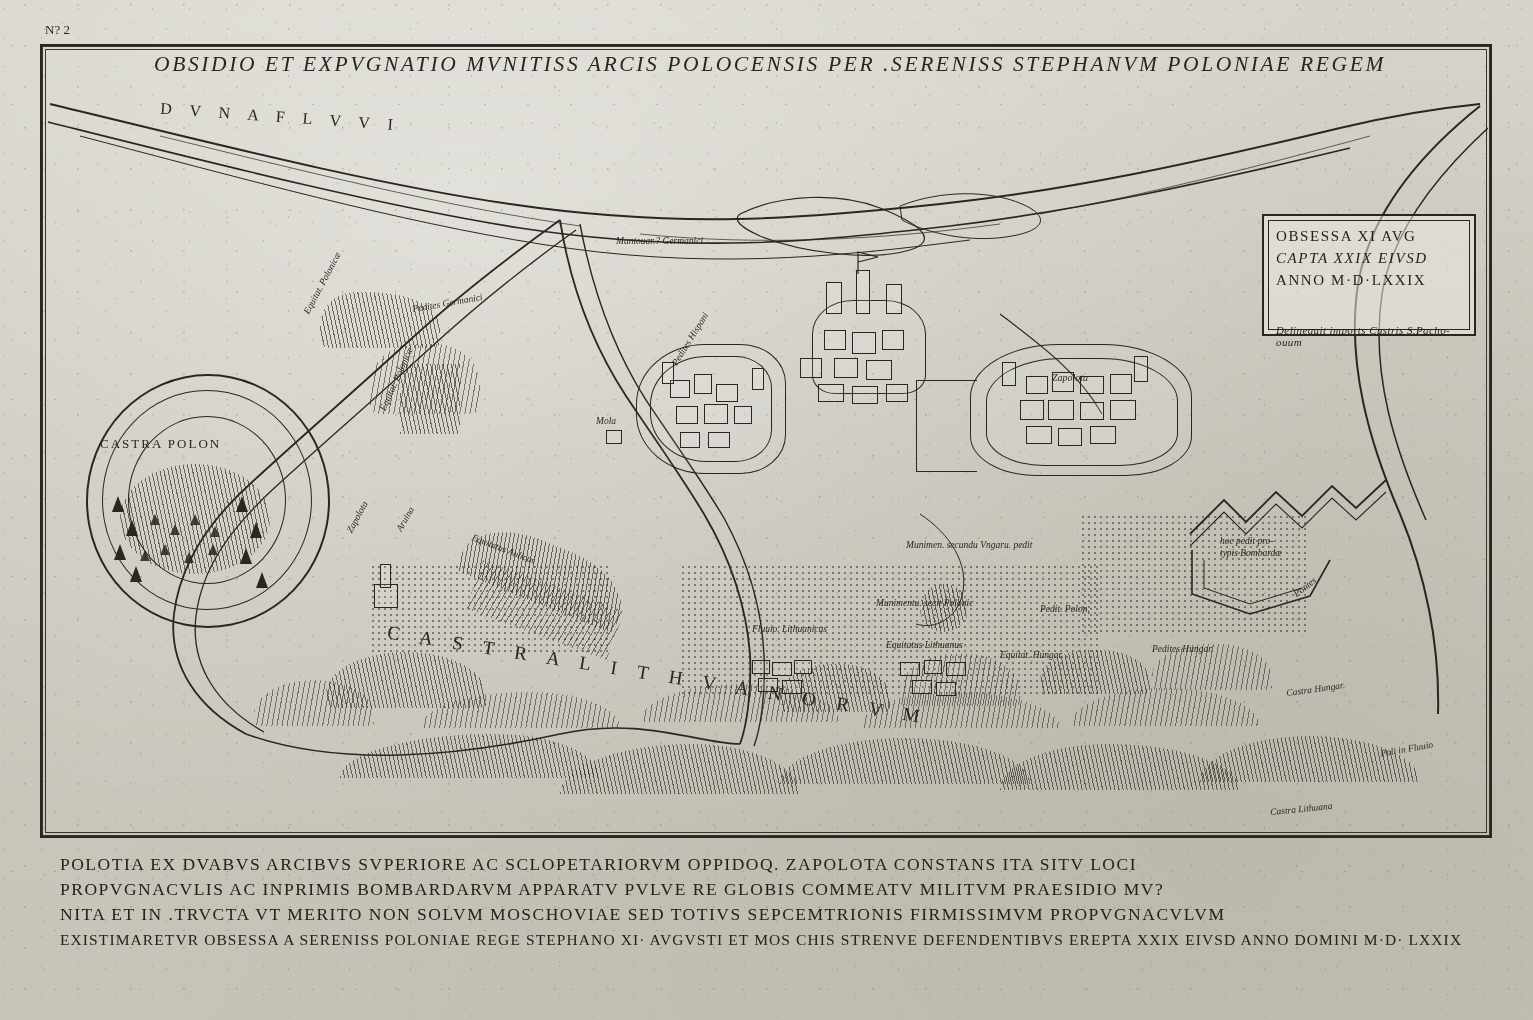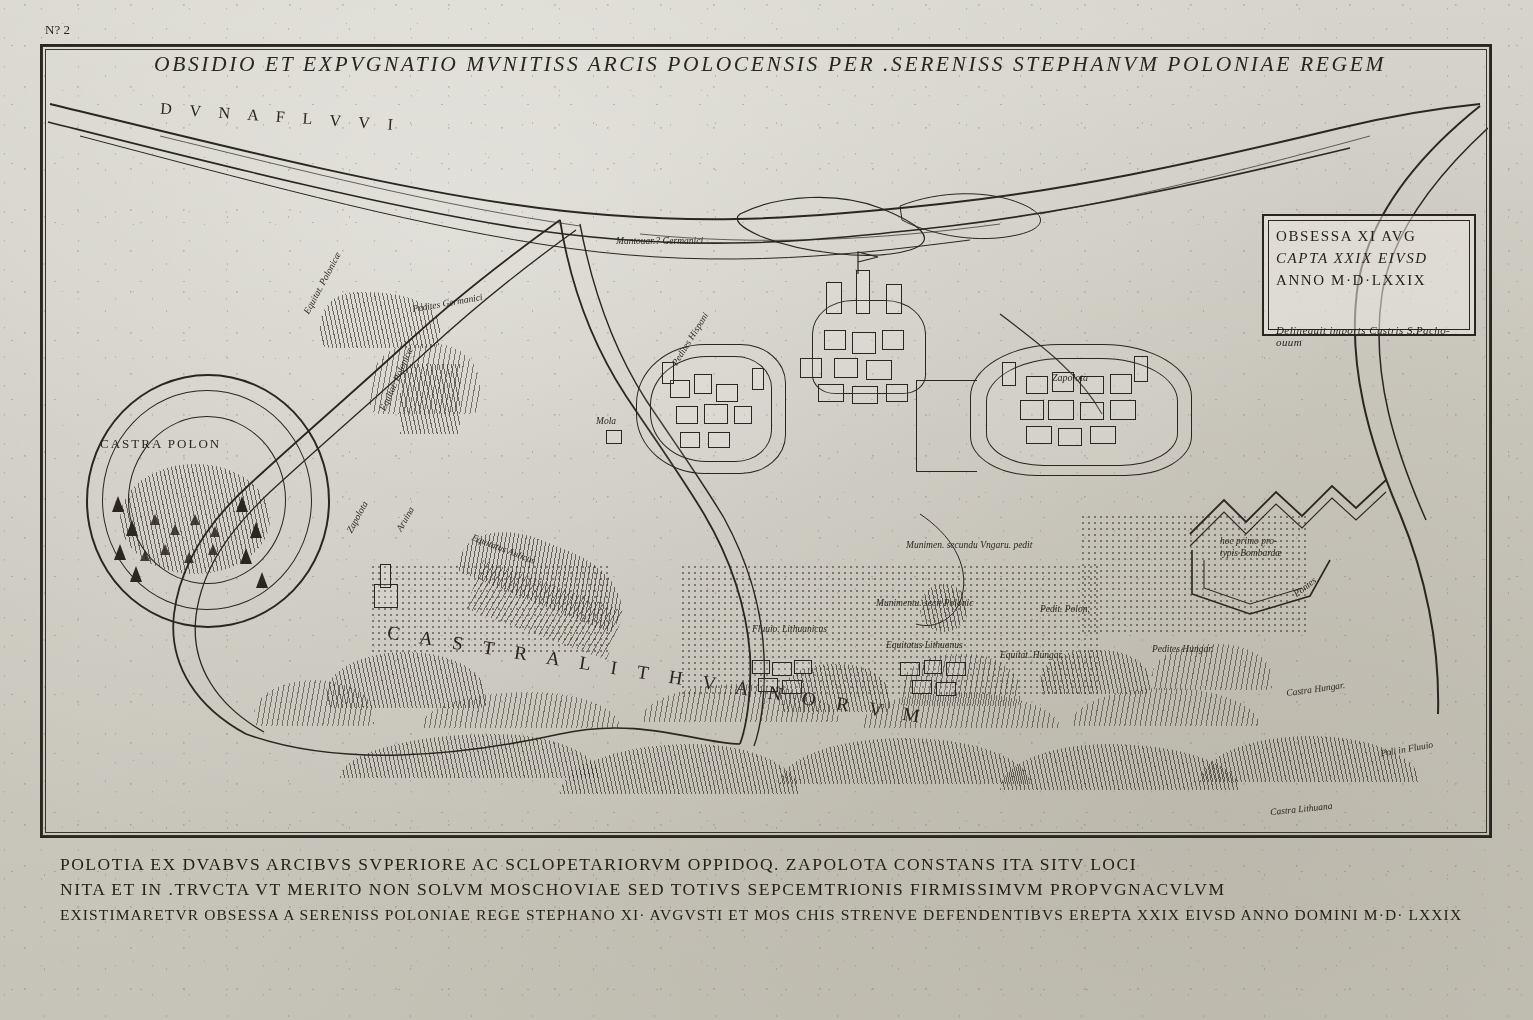--- a/index.html
+++ b/index.html
@@ -392,21 +392,21 @@
       <div style="position:absolute;left:876px;top:336px;width:60px;height:90px;border:1.4px solid #2b261f;border-right:none;"></div>
     </div>
 
     <div>
       <svg style="position:absolute;left:1140px;top:420px;width:230px;height:170px;">
         <path d="M10,70 L44,36 L66,58 L96,28 L122,52 L152,22 L176,44 L206,16" fill="none" stroke="#2b261f" stroke-width="1.8"></path>
         <path d="M10,82 L44,48 L66,70 L96,40 L122,64 L152,34 L176,56 L206,28" fill="none" stroke="#2b261f" stroke-width="1.1"></path>
         <path d="M12,86 L12,130 L70,150 L130,132 L150,96" fill="none" stroke="#2b261f" stroke-width="1.6"></path>
         <path d="M24,96 L24,124 L70,140 L122,124" fill="none" stroke="#2b261f" stroke-width="1"></path>
       </svg>
-      <div class="sm" style="left:1180px;top:492px;">hoc primo pro-</div>
+      <div class="sm" style="left:1180px;top:492px;">hoc pedit pro-</div>
       <div class="sm" style="left:1180px;top:504px;">typis Bombardæ</div>
       <div class="sm" style="left:1252px;top:538px;transform:rotate(-38deg)">Pontes</div>
     </div>
 
     <div>
       <div class="hatch" style="left:740px;top:620px;width:110px;height:48px;border-radius:45% 45% 6% 6%/70% 70% 6% 6%;"></div>
       <div class="hatch2" style="left:860px;top:610px;width:120px;height:52px;border-radius:45% 45% 6% 6%/70% 70% 6% 6%;"></div>
       <div class="hatch" style="left:1000px;top:606px;width:110px;height:44px;border-radius:45% 45% 6% 6%/70% 70% 6% 6%;"></div>
       <div class="hatch2" style="left:1112px;top:600px;width:120px;height:46px;border-radius:45% 45% 6% 6%/70% 70% 6% 6%;"></div>
       <div class="hatch" style="left:880px;top:540px;width:48px;height:48px;border-radius:50%;"></div>
@@ -446,16 +446,17 @@
       <div class="line l1">OBSESSA  XI  AVG</div>
       <div class="line l2">CAPTA  XXIX  EIVSD</div>
       <div class="line l3">ANNO M·D·LXXIX</div>
       <div class="line sig">Delineauit imports Custris S.Pacho-ouum</div>
     </div>
 
   </div>
 
   <div class="caption">
     <span class="cl">POLOTIA  EX DVABVS  ARCIBVS  SVPERIORE  AC   SCLOPETARIORVM  OPPIDOQ.  ZAPOLOTA CONSTANS ITA  SITV  LOCI</span>
+    <span class="cl">PROPVGNACVLIS  AC  INPRIMIS  BOMBARDARVM  APPARATV  PVLVE RE  GLOBIS  COMMEATV MILITVM PRAESIDIO   MV?</span>
     <span class="cl">NITA ET IN .TRVCTA  VT MERITO NON SOLVM MOSCHOVIAE  SED  TOTIVS SEPCEMTRIONIS FIRMISSIMVM PROPVGNACVLVM</span>
     <span class="cl small">EXISTIMARETVR OBSESSA A SERENISS POLONIAE REGE STEPHANO XI· AVGVSTI ET MOS CHIS  STRENVE DEFENDENTIBVS EREPTA XXIX EIVSD ANNO DOMINI M·D· LXXIX</span>
   </div>
 </div>
 
 </body></html>

